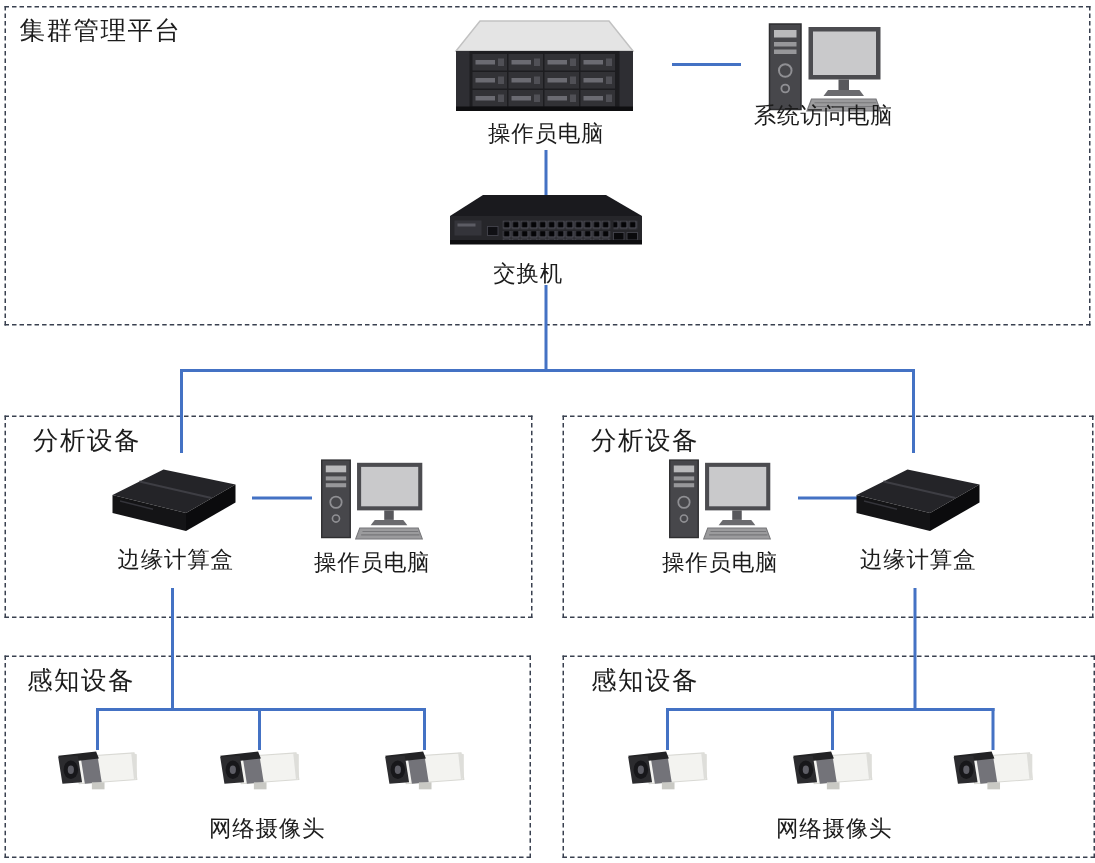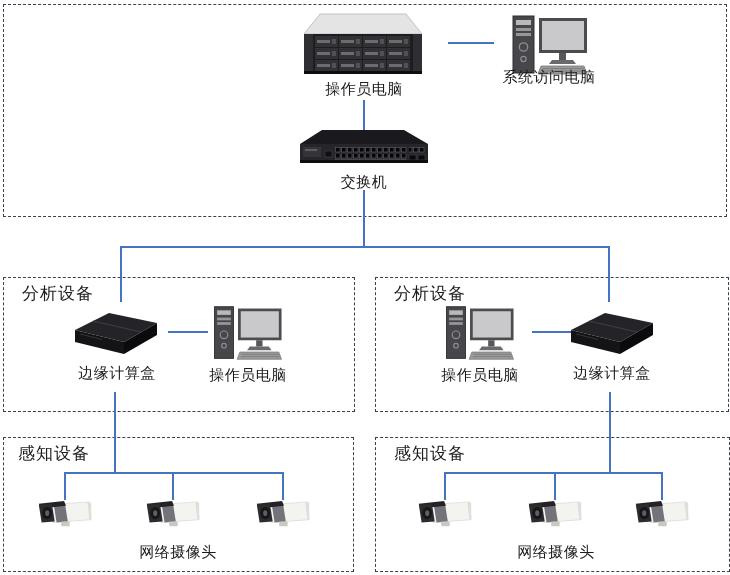--- a/index.html
+++ b/index.html
@@ -97,20 +97,21 @@
 </svg>
 
 <div class="canvas">
 
   <div class="gbox" style="left:3px;top:4px;width:722px;height:211px;"></div>
   <div class="gbox" style="left:3px;top:277px;width:350px;height:133px;"></div>
   <div class="gbox" style="left:375px;top:277px;width:352px;height:133px;"></div>
   <div class="gbox" style="left:3px;top:437px;width:349px;height:133px;"></div>
   <div class="gbox" style="left:375px;top:437px;width:353px;height:133px;"></div>
 
+  <div class="glabel" style="left:13px;top:9px;">集群管理平台</div>
   <div class="glabel" style="left:22px;top:282px;">分析设备</div>
   <div class="glabel" style="left:394px;top:282px;">分析设备</div>
   <div class="glabel" style="left:18px;top:442px;">感知设备</div>
   <div class="glabel" style="left:394px;top:442px;">感知设备</div>
 
   <div class="hline" style="left:448px;top:42px;width:46px;"></div>
   <div class="vline" style="left:363px;top:100px;height:31px;"></div>
   <div class="vline" style="left:363px;top:190px;height:58px;"></div>
   <div class="hline" style="left:120px;top:246px;width:490px;"></div>
   <div class="vline" style="left:120px;top:246px;height:56px;"></div>
@@ -135,21 +136,21 @@
   <div class="dlabel" style="left:304px;top:80px;">操作员电脑</div>
 
   <svg class="icon" style="left:512px;top:13px;" width="76" height="64" viewBox="0 0 76 64">
       <use href="#i-pc"></use>
     </svg>
   <div class="dlabel" style="left:489px;top:68px;">系统访问电脑</div>
 
   <svg class="icon" style="left:299px;top:129px;" width="130" height="38" viewBox="0 0 130 38">
       <use href="#i-switch"></use>
     </svg>
-  <div class="dlabel" style="left:304px;top:173px;">交换机</div>
+  <div class="dlabel" style="left:292px;top:173px;">交换机</div>
 
   <svg class="icon" style="left:72px;top:308px;" width="88" height="48" viewBox="0 0 88 48">
       <use href="#i-edge"></use>
     </svg>
   <div class="dlabel" style="left:57px;top:364px;">边缘计算盒</div>
   <svg class="icon" style="left:212px;top:304px;" width="72" height="58" viewBox="0 0 76 64">
       <use href="#i-pc"></use>
     </svg>
   <div class="dlabel" style="left:188px;top:366px;">操作员电脑</div>
 

